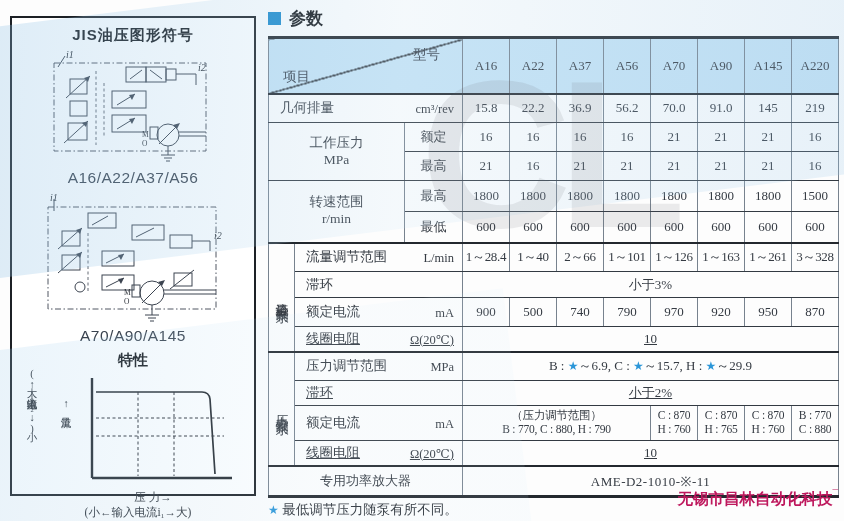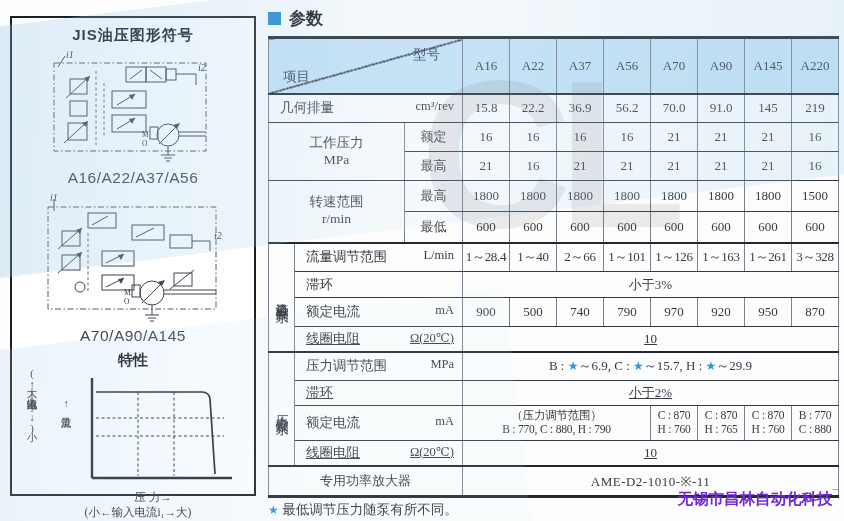--- a/index.html
+++ b/index.html
@@ -64,37 +64,37 @@
   td.hdr { background:#c6e3f5; color:#39424e; font-size:13.5px; }
   td.diag-cell { background:#c6e3f5; position:relative; padding:0;
     background-image:linear-gradient(to bottom right, transparent calc(50% - .8px), #3a4149 calc(50% - .8px), #3a4149 calc(50% + .8px), transparent calc(50% + .8px)), linear-gradient(#c6e3f5,#c6e3f5); }
   .diag-model { position:absolute; top:7px; right:22px; font-size:13.5px; color:#39424e; }
   .diag-item  { position:absolute; bottom:7px; left:14px; font-size:13.5px; color:#39424e; }
 
   tr.h-header td { height:56px; }
   .h29 td { height:29px; } .h31 td { height:31px; } .h26 td { height:26px; }
   .h25 td { height:25px;text-decoration:underline; } .h35 td { height:35px; }
 
-  .iu { display:flex; justify-content:space-between; align-items:flex-start; padding:0 7px 0 10px; }
+  .iu { display:flex; justify-content:space-between; align-items:flex-end; padding:0 7px 0 10px; }
   .iu .lbl { font-size:13.5px; } .iu .unit { font-size:12.5px; }
   .two-line { line-height:1.25; font-size:13.5px; }
   .sub-cell { font-size:13px; }
   .vlabel { writing-mode:vertical-rl; text-orientation:upright; font-size:13px; letter-spacing:2px; padding:2px 0; }
   .num { font-size:13px; }
   .range-num { font-size:11.5px; letter-spacing:-.3px; }
   .span-val { font-size:13px; }
   .star { color:#2b96d8; font-size:12px; }
   .stacked { line-height:1.2; font-size:11.5px; letter-spacing:-.2px; }
   .amp-label { font-size:13.5px; }
   .amp-val { font-size:13.5px; letter-spacing:.5px; }
 
   .below-row { position:relative; width:570px; height:26px; }
   .footnote { position:absolute; left:0; top:3px; font-size:13.5px; color:#2c3138; }
   .company { position:absolute; right:0; top:-9px; font-family:"Liberation Sans",sans-serif;
-    font-weight:bold; font-size:15.5px; color:#6d28d9; background:rgba(255,255,255,.0); z-index:45; }
+    font-weight:bold; font-size:15.5px; color:#be185d; background:rgba(255,255,255,.0); z-index:45; }
   .company sup { font-size:10px; }
 </style>
 </head>
 <body>
 
 <div class="page">
 
   <div class="watermark">
     <div class="wm-band"></div>
     <div class="wm-band2"></div>

